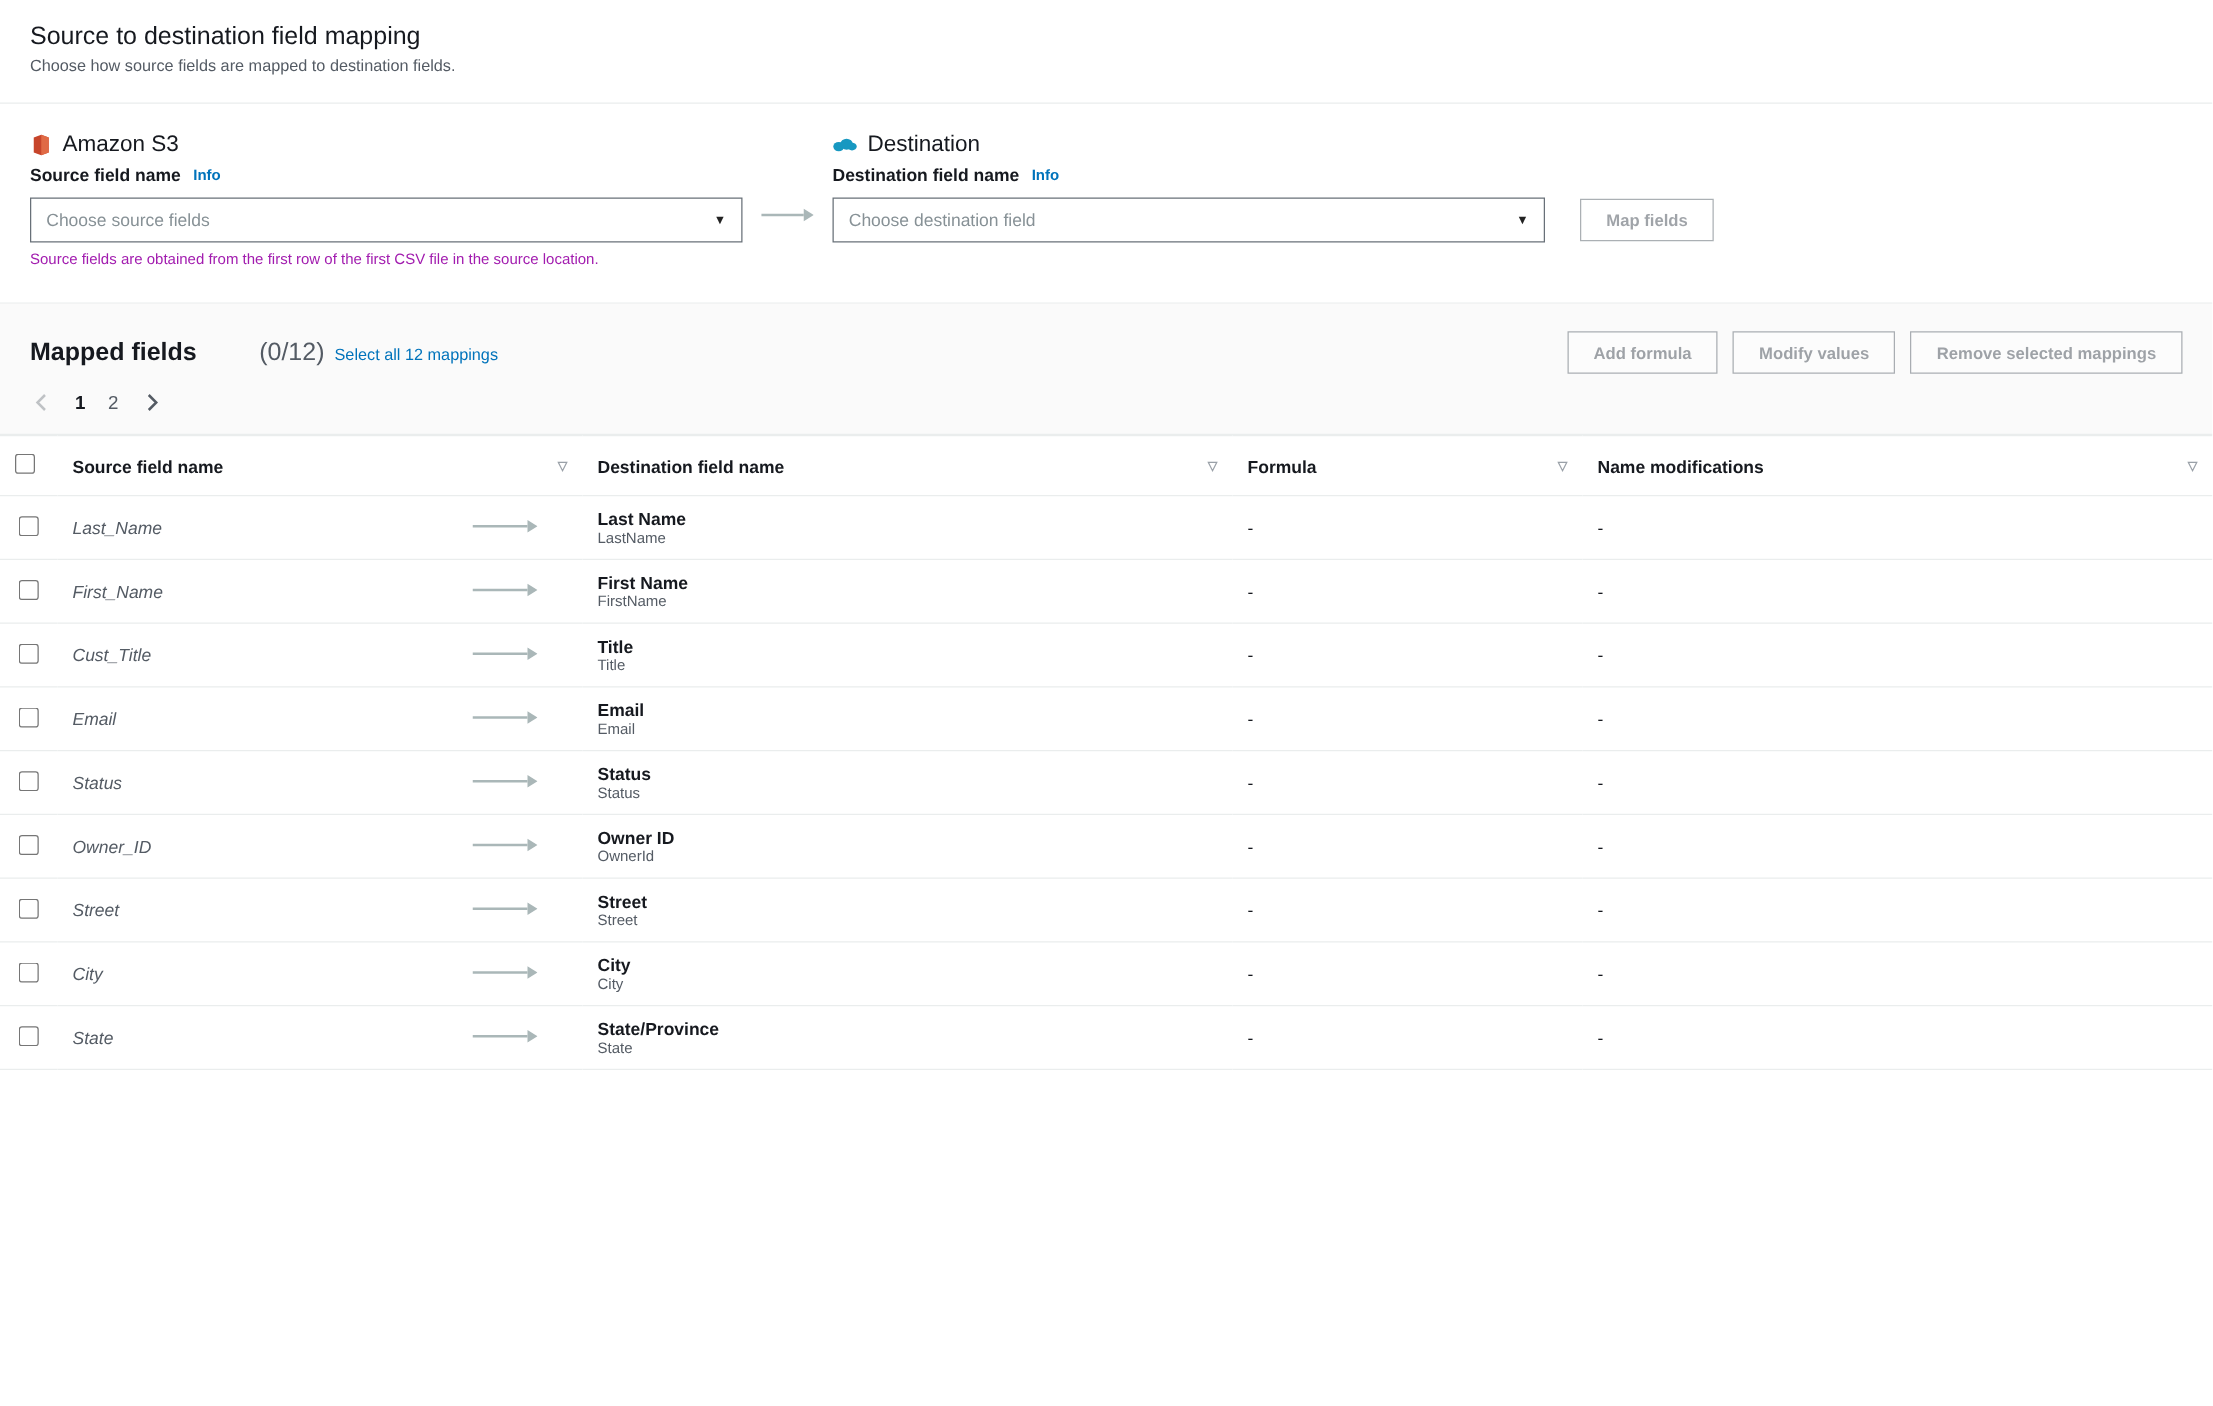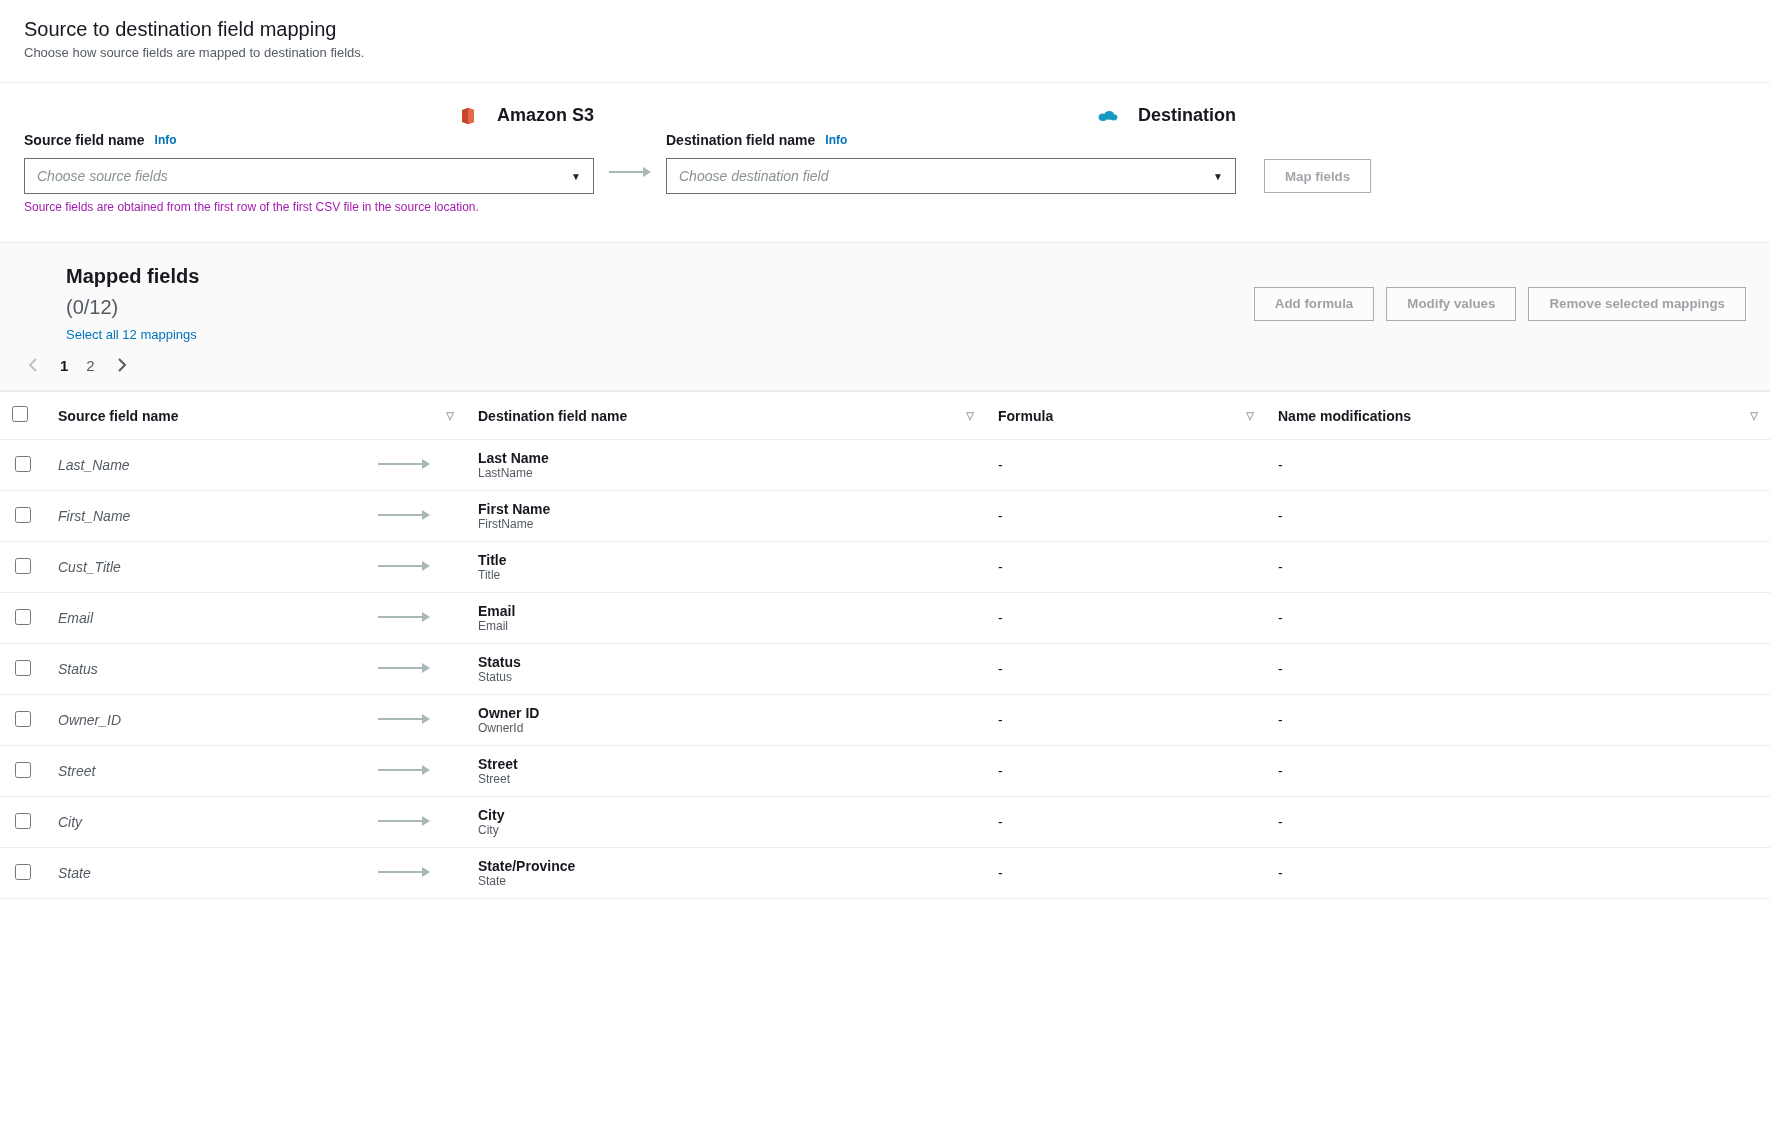--- a/index.html
+++ b/index.html
@@ -29,36 +29,36 @@
   .arrow-col {
     width: 72px;
     display:flex;
     align-items:center;
     justify-content:center;
     padding-top: 60px;
   }
   .button-col { padding-top: 54px; padding-left: 28px; }
 
   .connector-title {
-    display:flex; align-items:center; gap:20px;
-    font-size: 18px; font-weight: 700; margin-bottom: 6px; justify-content: flex-end;
+    display:flex; align-items:center; gap:8px;
+    font-size: 18px; font-weight: 400; margin-bottom: 6px;
   }
   .sub-label { font-size: 14px; font-weight: 600; margin-bottom: 10px; display:flex; align-items:center; gap:10px;}
   .info-link { color:#0073bb; font-size:12px; font-weight:600; cursor:pointer; }
 
   .select-box {
     height: 36px;
     border: 1px solid #687078;
     display:flex; align-items:center;
     padding: 0 12px;
     justify-content:space-between;
     cursor:pointer;
     background:#fff;
   }
-  .select-box .placeholder { color:#879196; font-style:italic; }
+  .select-box .placeholder { color:#879196; }
   .chev { font-size:10px; color:#222; }
 
   .helper-text { font-size:12px; color:#a21caf; margin-top:6px; max-width: 560px; }
 
   .btn {
     height:34px; padding:0 20px;
     border:1px solid #687078; background:#fff;
     font-weight:600; color:#545b64;
     cursor:pointer;
     display:inline-flex; align-items:center; justify-content:center;
@@ -66,21 +66,21 @@
   .btn.disabled { opacity:.55; cursor:default; }
 
   .arrow-svg { width:42px; height:14px; }
 
   
   .mapped-section { padding: 22px 24px 0 24px; background:#fafafa; border-bottom:1px solid #eaeded;}
   .mapped-header {
     display:flex; align-items:center; justify-content:space-between;
     margin-bottom:14px;
   }
-  .mapped-title { font-size:20px; font-weight:700; display:flex; align-items:baseline; gap:8px;flex-direction:column;}
+  .mapped-title { font-size:20px; font-weight:700; display:flex; align-items:baseline; gap:8px;}
   .mapped-title .count { font-weight:400; color:#545b64;margin-left:42px; }
   .select-all { color:#0073bb; font-size:13px; font-weight:500; cursor:pointer; }
   .mapped-actions { display:flex; gap:12px; }
 
   .tools-row { display:flex; align-items:center; justify-content:space-between; padding-bottom:16px; }
   .filter-box {
     width: 980px; height:36px;
     border:1px solid #aab7b8; background:#fff;
     display:flex; align-items:center; padding:0 10px; gap:10px;
   }

